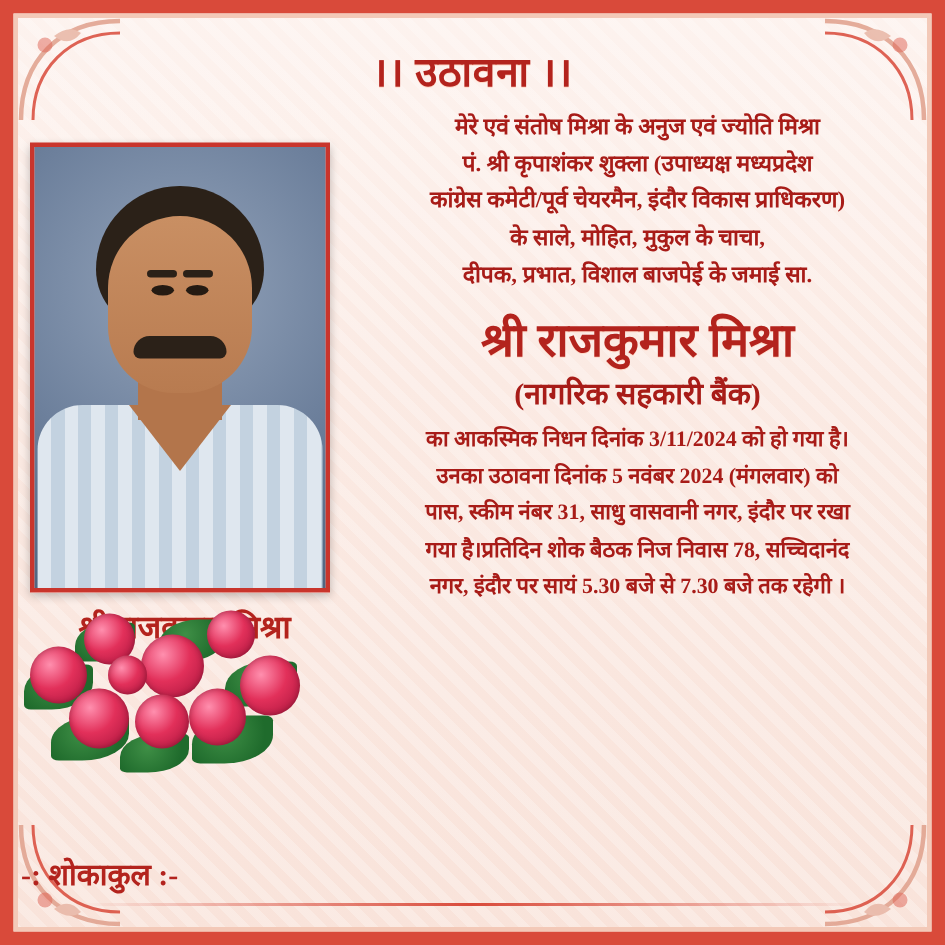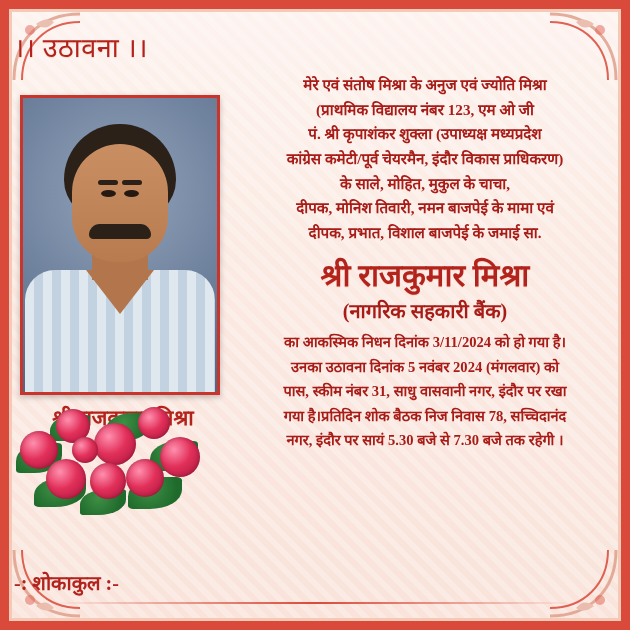--- a/index.html
+++ b/index.html
@@ -52,24 +52,24 @@
   .c-bl { bottom: 10px; left: 10px; transform: scaleY(-1); }
   .c-br { bottom: 10px; right: 10px; transform: scale(-1,-1); }
 
   .content {
     position: absolute;
     inset: 14px;
     display: flex;
     flex-direction: column;
   }
   .title {
-    text-align: left;
+    text-align: center;
     color: #b3231d;
     font-family: "Liberation Serif", serif;
-    font-weight: normal;
+    font-weight: bold;
     font-size: 27px;
     letter-spacing: .5px;
     margin-top: 14px;
     text-shadow: 0 1px 0 #ffd9c9;
   }
   .main-row {
     display: flex;
     flex-direction: row;
     flex: 1;
     margin-top: 6px;
@@ -313,25 +313,23 @@
           <div class="rose" style="left:80px; top:66px; width:36px; height:36px;"></div>
           <div class="rose" style="left:116px;top:62px; width:38px; height:38px;"></div>
           <div class="rose" style="left:62px; top:40px; width:26px; height:26px;"></div>
         </div>
 
         <div class="photo-caption">श्री राजकुमार मिश्रा</div>
       </div>
 
       <div class="text-col">
         <div class="body-line regular">मेरे एवं संतोष मिश्रा के अनुज एवं ज्योति मिश्रा</div>
-        <div class="body-line regular">(प्राथमिक विद्यालय नंबर 123, एम ओ जी</div>
         <div class="body-line">पं. श्री कृपाशंकर शुक्ला (उपाध्यक्ष मध्यप्रदेश</div>
         <div class="body-line">कांग्रेस कमेटी/पूर्व चेयरमैन, इंदौर विकास प्राधिकरण)</div>
         <div class="body-line regular">के साले, मोहित, मुकुल के चाचा,</div>
-        <div class="body-line regular">दीपक, मोनिश तिवारी, नमन बाजपेई के मामा एवं</div>
         <div class="body-line regular">दीपक, प्रभात, विशाल बाजपेई के जमाई सा.</div>
 
         <div class="name">श्री राजकुमार मिश्रा</div>
         <div class="subname">(नागरिक  सहकारी बैंक)</div>
 
         <div class="para">का आकस्मिक निधन दिनांक 3/11/2024 को हो गया है।</div>
         <div class="para">उनका उठावना दिनांक 5 नवंबर 2024 (मंगलवार) को</div>
         <div class="para">पास, स्कीम नंबर 31, साधु वासवानी नगर, इंदौर पर रखा</div>
         <div class="para">गया है।प्रतिदिन शोक बैठक निज निवास 78, सच्चिदानंद</div>
         <div class="para">नगर, इंदौर पर सायं 5.30 बजे से 7.30 बजे तक रहेगी ।</div>

